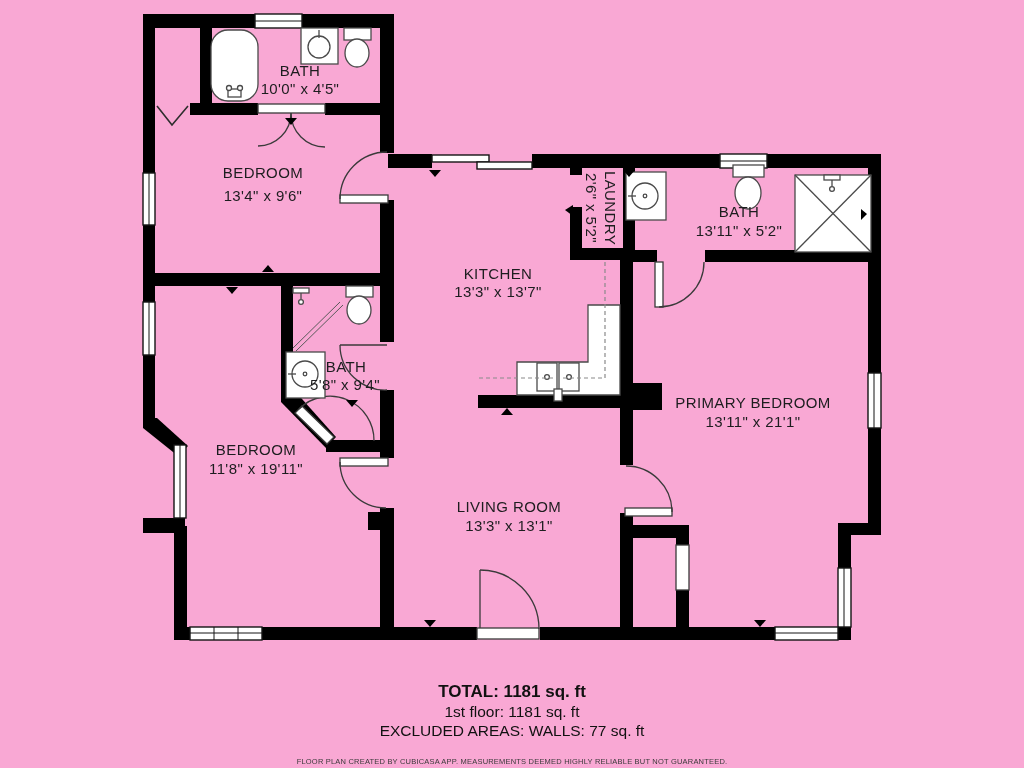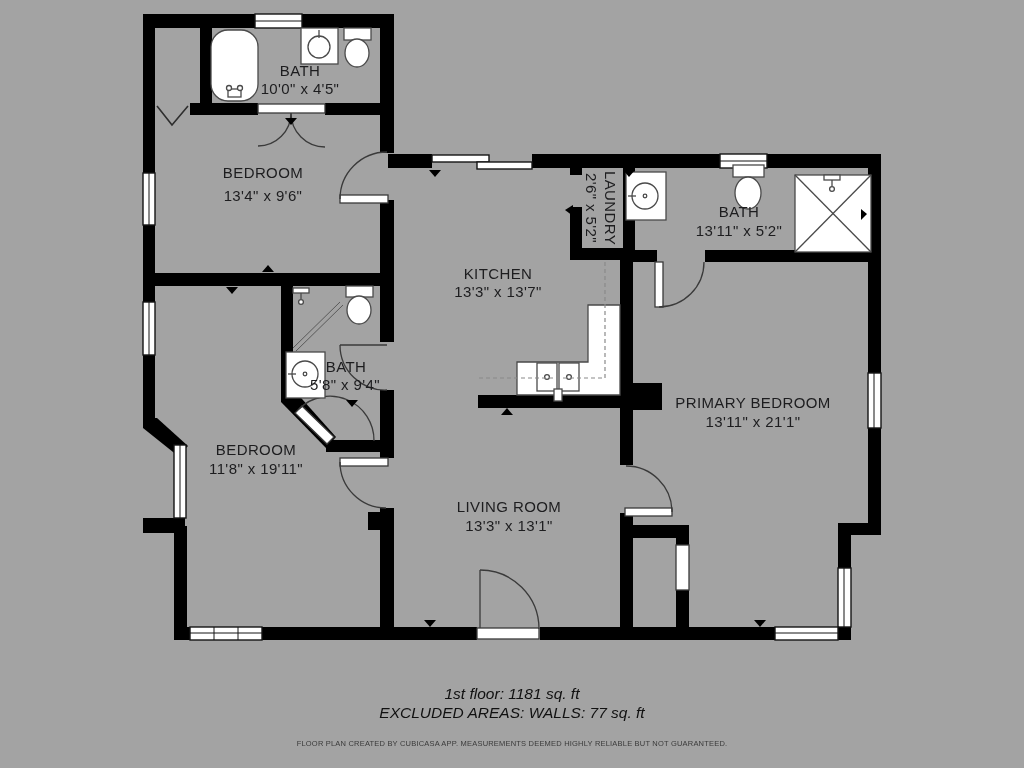--- a/index.html
+++ b/index.html
@@ -1,34 +1,34 @@
 <!DOCTYPE html>
 <html><head>
 <meta charset="utf-8">
 <style>
   html,body{margin:0;padding:0;background:#ffffff;}
-  .stage{position:relative;width:1024px;height:768px;background:#a3a3a3;overflow:hidden;
+  .stage{position:relative;width:1024px;height:768px;background:#f9a8d4;overflow:hidden;
          font-family:"Liberation Sans",sans-serif;}
   svg{position:absolute;left:0;top:0;}
   .w{fill:#000;}
   .win{fill:#fff;stroke:#141414;stroke-width:1.4;}
   .winl{stroke:#141414;stroke-width:1;fill:none;}
   .fx{fill:#fff;stroke:#4a4a4a;stroke-width:1.3;}
   .fxl{stroke:#4a4a4a;stroke-width:1.3;fill:none;}
   .glass{stroke:#5a5a5a;stroke-width:1;fill:none;}
   .arc{fill:none;stroke:#3a3a3a;stroke-width:1.3;}
   .leaf{fill:#fff;stroke:#3a3a3a;stroke-width:1.3;}
   .dash{stroke:#8a8a8a;stroke-width:1.2;stroke-dasharray:4 3;fill:none;}
   .mk{fill:#000;}
   .vline{stroke:#2e2e2e;stroke-width:1.6;fill:none;}
   .rname,.rdim{font-family:"Liberation Sans",sans-serif;font-size:15px;fill:#1d1d1f;
                letter-spacing:.4px;text-anchor:middle;}
   .footer{position:absolute;left:0;right:0;top:683px;text-align:center;color:#111;}
   .f-total{font-size:17px;font-weight:bold;line-height:1.05;}
-  .f-line{font-size:15.5px;line-height:1.1;margin-top:2px;font-style:italic;}
+  .f-line{font-size:15.5px;line-height:1.1;margin-top:2px;}
   .f-disc{font-size:7.5px;color:#3a3a3a;margin-top:18px;letter-spacing:.2px;}
 </style>
 </head>
 <body>
 
 <div class="stage">
   <svg width="1024" height="768" viewBox="0 0 1024 768">
 
     <g>
 
@@ -232,17 +232,18 @@
 
       <text class="rname" x="509" y="512">LIVING ROOM</text>
       <text class="rdim" x="509" y="531">13'3" x 13'1"</text>
 
       <text class="rname" x="753" y="408">PRIMARY BEDROOM</text>
       <text class="rdim" x="753" y="427">13'11" x 21'1"</text>
     </g>
   </svg>
 
   <div class="footer">
+    <div class="f-total">TOTAL: 1181 sq. ft</div>
     <div class="f-line">1st floor: 1181 sq. ft</div>
     <div class="f-line">EXCLUDED AREAS: WALLS: 77 sq. ft</div>
     <div class="f-disc">FLOOR PLAN CREATED BY CUBICASA APP. MEASUREMENTS DEEMED HIGHLY RELIABLE BUT NOT GUARANTEED.</div>
   </div>
 </div>
 
 </body></html>

